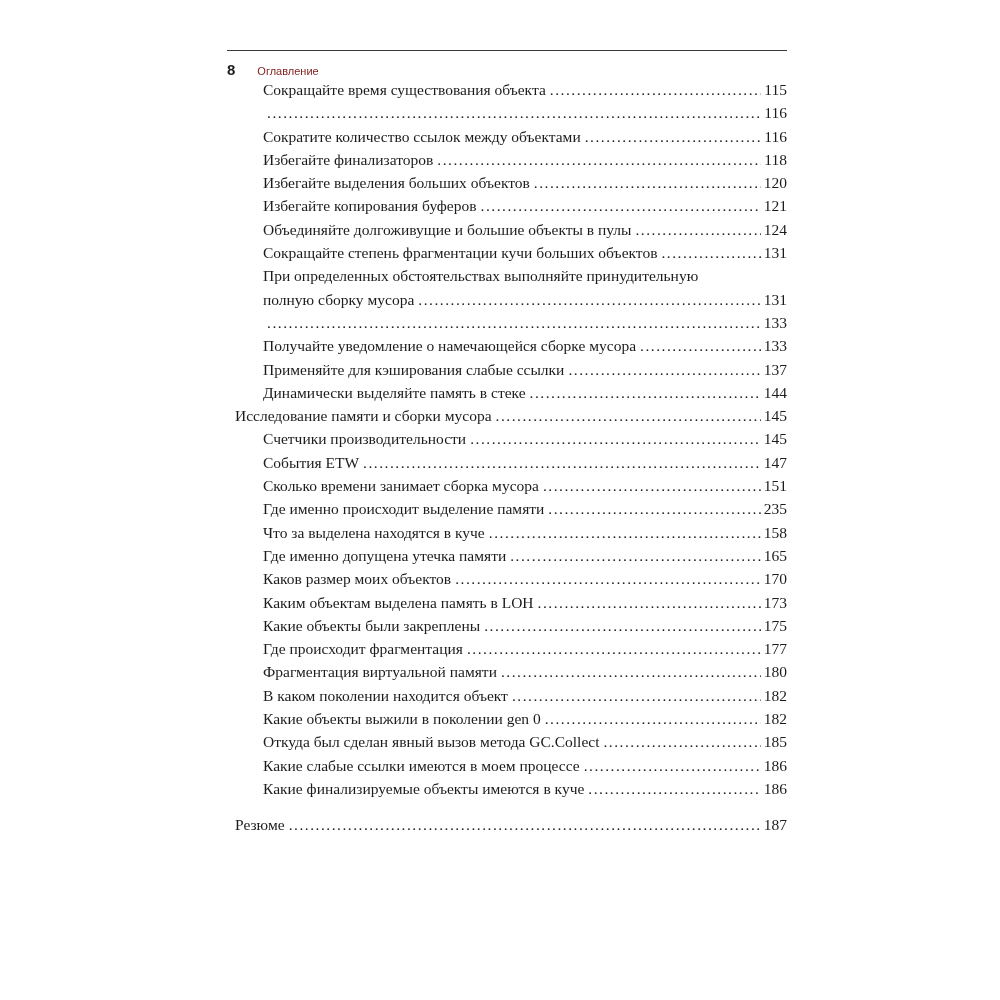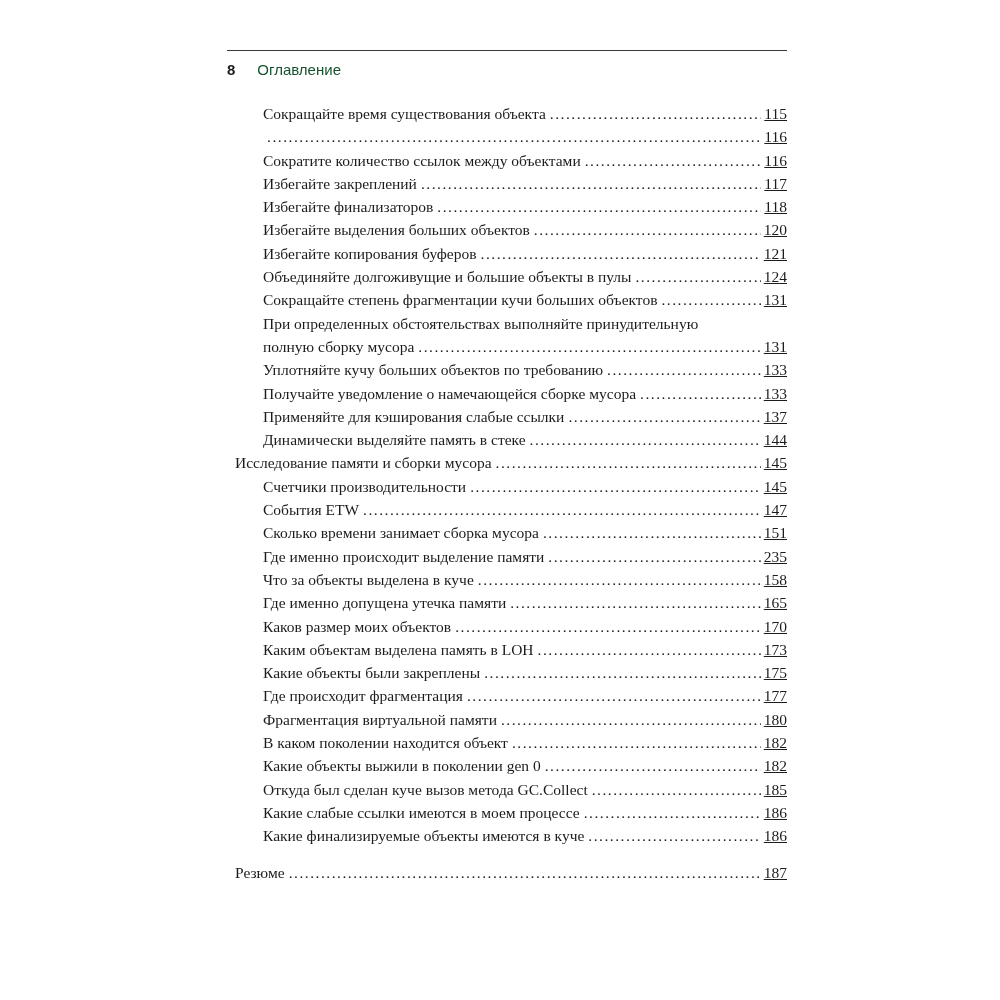--- a/index.html
+++ b/index.html
@@ -28,25 +28,24 @@
     display: flex;
     align-items: baseline;
     gap: 22px;
     font-family: "Liberation Sans", sans-serif;
   }
   .running-head .page-num {
     font-weight: bold;
     font-size: 15px;
   }
   .running-head .head-title {
-    font-size: 15px;
-    color: #14532d;
+    font-size: 11px;
+    color: #7f1d1d;
   }
   .toc-list {
-    margin-top: 24px;
     font-size: 15.5px;
   }
   .toc-row {
     display: flex;
     align-items: baseline;
     line-height: 23.3px;
   }
   .toc-row.level-1 { padding-left: 8px; align-items: center; }
   .toc-row.level-2 { padding-left: 36px; }
   .toc-list .toc-row:last-child { margin-top: 13px; }
@@ -59,21 +58,20 @@
     white-space: nowrap;
     margin: 0 3px 0 4px;
     min-width: 12px;
   }
   .dots::after {
     content: "..........................................................................................................................................................................................................";
     letter-spacing: 1.5px;
   }
   .toc-page {
     white-space: nowrap;
-    text-decoration: underline;
   }
 </style>
 </head>
 <body>
 
 <div class="page">
   <div class="content">
     <div class="running-head">
       <span class="page-num">8</span>
       <span class="head-title">Оглавление</span>
@@ -87,25 +85,20 @@
         <div class="toc-row level-2">
           <span class="dots"></span>
           <span class="toc-page">116</span>
         </div>
         <div class="toc-row level-2">
           <span class="toc-title">Сократите количество ссылок между объектами</span>
           <span class="dots"></span>
           <span class="toc-page">116</span>
         </div>
         <div class="toc-row level-2">
-          <span class="toc-title">Избегайте закреплений</span>
-          <span class="dots"></span>
-          <span class="toc-page">117</span>
-        </div>
-        <div class="toc-row level-2">
           <span class="toc-title">Избегайте финализаторов</span>
           <span class="dots"></span>
           <span class="toc-page">118</span>
         </div>
         <div class="toc-row level-2">
           <span class="toc-title">Избегайте выделения больших объектов</span>
           <span class="dots"></span>
           <span class="toc-page">120</span>
         </div>
         <div class="toc-row level-2">
@@ -125,21 +118,20 @@
         </div>
         <div class="toc-row level-2">
           <span class="toc-title">При определенных обстоятельствах выполняйте принудительную</span>
         </div>
         <div class="toc-row level-2">
           <span class="toc-title">полную сборку мусора</span>
           <span class="dots"></span>
           <span class="toc-page">131</span>
         </div>
         <div class="toc-row level-2">
-          <span class="toc-title">Уплотняйте кучу больших объектов по требованию</span>
           <span class="dots"></span>
           <span class="toc-page">133</span>
         </div>
         <div class="toc-row level-2">
           <span class="toc-title">Получайте уведомление о намечающейся сборке мусора</span>
           <span class="dots"></span>
           <span class="toc-page">133</span>
         </div>
         <div class="toc-row level-2">
           <span class="toc-title">Применяйте для кэширования слабые ссылки</span>
@@ -170,21 +162,21 @@
           <span class="toc-title">Сколько времени занимает сборка мусора</span>
           <span class="dots"></span>
           <span class="toc-page">151</span>
         </div>
         <div class="toc-row level-2">
           <span class="toc-title">Где именно происходит выделение памяти</span>
           <span class="dots"></span>
           <span class="toc-page">235</span>
         </div>
         <div class="toc-row level-2">
-          <span class="toc-title">Что за объекты выделена в куче</span>
+          <span class="toc-title">Что за выделена находятся в куче</span>
           <span class="dots"></span>
           <span class="toc-page">158</span>
         </div>
         <div class="toc-row level-2">
           <span class="toc-title">Где именно допущена утечка памяти</span>
           <span class="dots"></span>
           <span class="toc-page">165</span>
         </div>
         <div class="toc-row level-2">
           <span class="toc-title">Каков размер моих объектов</span>
@@ -215,21 +207,21 @@
           <span class="toc-title">В каком поколении находится объект</span>
           <span class="dots"></span>
           <span class="toc-page">182</span>
         </div>
         <div class="toc-row level-2">
           <span class="toc-title">Какие объекты выжили в поколении gen 0</span>
           <span class="dots"></span>
           <span class="toc-page">182</span>
         </div>
         <div class="toc-row level-2">
-          <span class="toc-title">Откуда был сделан куче вызов метода GC.Collect</span>
+          <span class="toc-title">Откуда был сделан явный вызов метода GC.Collect</span>
           <span class="dots"></span>
           <span class="toc-page">185</span>
         </div>
         <div class="toc-row level-2">
           <span class="toc-title">Какие слабые ссылки имеются в моем процессе</span>
           <span class="dots"></span>
           <span class="toc-page">186</span>
         </div>
         <div class="toc-row level-2">
           <span class="toc-title">Какие финализируемые объекты имеются в куче</span>

